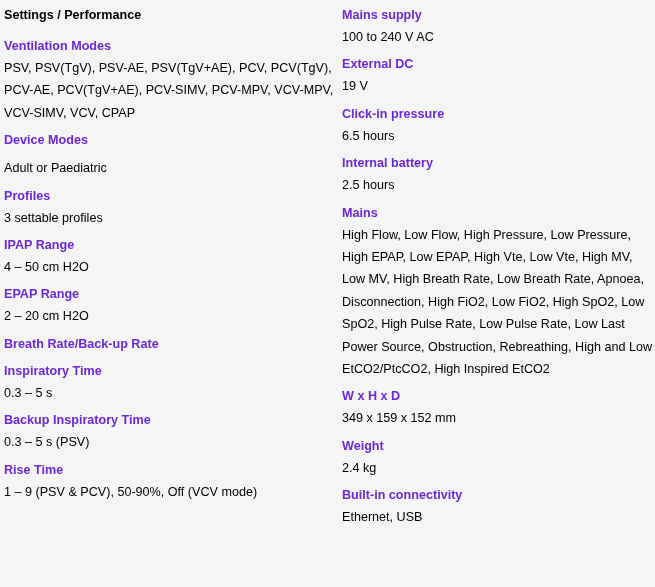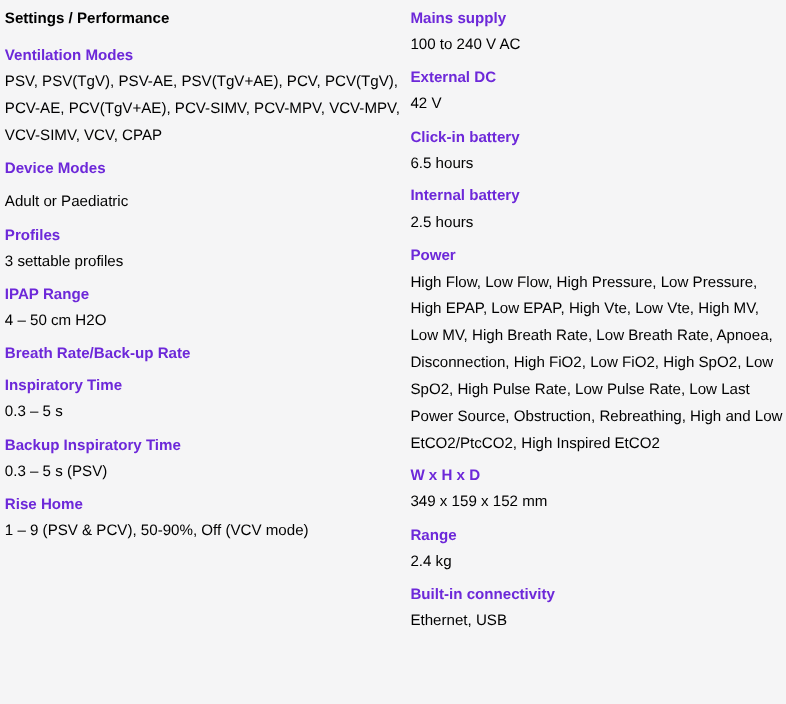--- a/index.html
+++ b/index.html
@@ -72,64 +72,68 @@
     </div>
     <div class="spec">
       <div class="spec-label">Profiles</div>
       <div class="spec-value">3 settable profiles</div>
     </div>
     <div class="spec">
       <div class="spec-label">IPAP Range</div>
       <div class="spec-value">4 – 50 cm H2O</div>
     </div>
     <div class="spec">
+      <div class="spec-label">EPAP Range</div>
+      <div class="spec-value">2 – 20 cm H2O</div>
+    </div>
+    <div class="spec">
       <div class="spec-label">Breath Rate/Back-up Rate</div>
     </div>
     <div class="spec">
       <div class="spec-label">Inspiratory Time</div>
       <div class="spec-value">0.3 – 5 s</div>
     </div>
     <div class="spec">
       <div class="spec-label">Backup Inspiratory Time</div>
       <div class="spec-value">0.3 – 5 s (PSV)</div>
     </div>
     <div class="spec">
-      <div class="spec-label">Rise Home</div>
+      <div class="spec-label">Rise Time</div>
       <div class="spec-value">1 – 9 (PSV &amp; PCV), 50-90%, Off (VCV mode)</div>
     </div>
   </div>
 
   <div class="col col-right">
 
     <div class="spec">
       <div class="spec-label">Mains supply</div>
       <div class="spec-value">100 to 240 V AC</div>
     </div>
     <div class="spec">
       <div class="spec-label">External DC</div>
-      <div class="spec-value">42 V</div>
+      <div class="spec-value">19 V</div>
     </div>
     <div class="spec">
-      <div class="spec-label">Click-in battery</div>
+      <div class="spec-label">Click-in pressure</div>
       <div class="spec-value">6.5 hours</div>
     </div>
     <div class="spec">
       <div class="spec-label">Internal battery</div>
       <div class="spec-value">2.5 hours</div>
     </div>
     <div class="spec">
-      <div class="spec-label">Power</div>
+      <div class="spec-label">Mains</div>
       <div class="spec-value">High Flow, Low Flow, High Pressure, Low Pressure, High EPAP, Low EPAP, High Vte, Low Vte, High MV, Low MV, High Breath Rate, Low Breath Rate, Apnoea, Disconnection, High FiO2, Low FiO2, High SpO2, Low SpO2, High Pulse Rate, Low Pulse Rate, Low Last Power Source, Obstruction, Rebreathing, High and Low EtCO2/PtcCO2, High Inspired EtCO2</div>
     </div>
     <div class="spec">
       <div class="spec-label">W x H x D</div>
       <div class="spec-value">349 x 159 x 152 mm</div>
     </div>
     <div class="spec">
-      <div class="spec-label">Range</div>
+      <div class="spec-label">Weight</div>
       <div class="spec-value">2.4 kg</div>
     </div>
     <div class="spec">
       <div class="spec-label">Built-in connectivity</div>
       <div class="spec-value">Ethernet, USB</div>
     </div>
   </div>
 
 </div>
 

